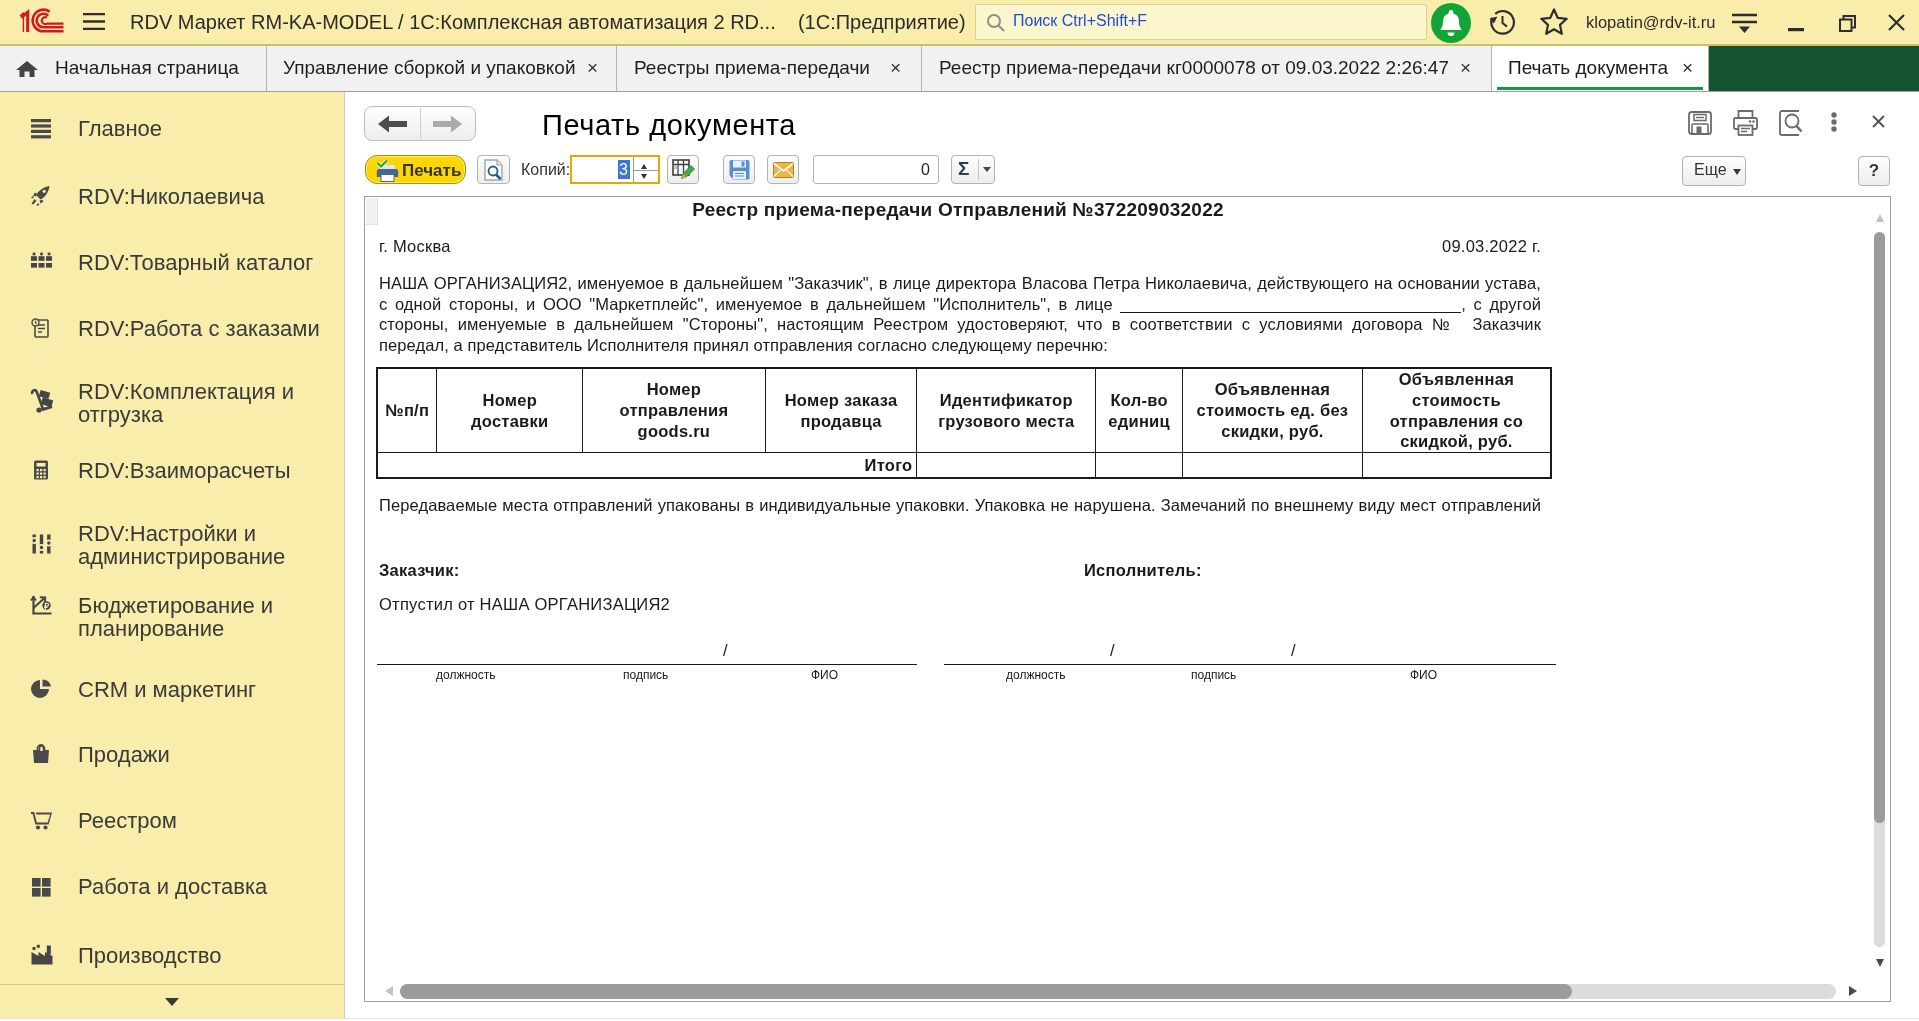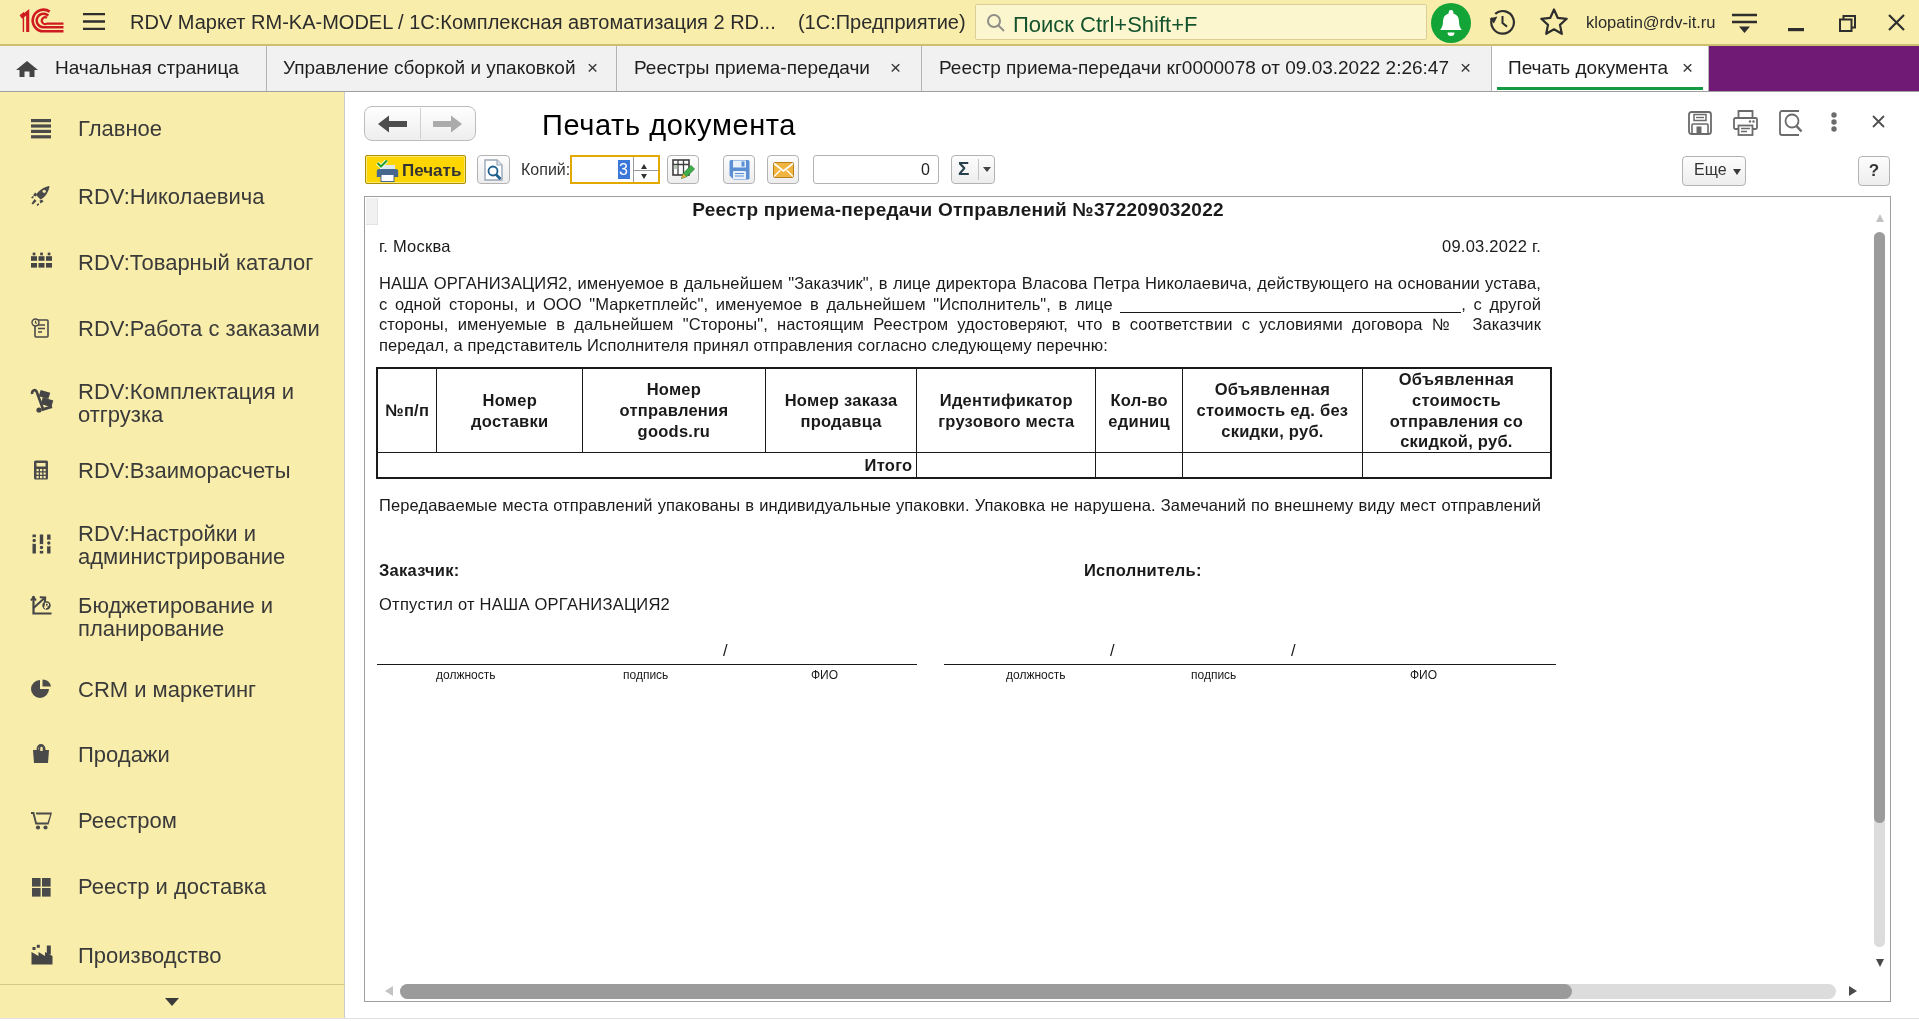--- a/index.html
+++ b/index.html
@@ -5,47 +5,47 @@
 <style>
 * { margin:0; padding:0; box-sizing:border-box; }
 html,body { width:1919px; height:1021px; overflow:hidden; }
 body { font-family:"Liberation Sans", sans-serif; background:#fff; position:relative; }
 .abs { position:absolute; }
 
 
 #topbar { position:absolute; left:0; top:0; width:1919px; height:46px; background:#f8edaa; border-bottom:2px solid #cdbf6d; }
 #apptitle { position:absolute; left:130px; top:11px; font-size:20px; color:#2c2c2c; white-space:nowrap; }
 #search { position:absolute; left:975px; top:4px; width:452px; height:36px; background:#fcf6cf; border:1px solid #dbce96; border-radius:2px; }
-#search .ph { position:absolute; left:37px; top:7px; font-size:22px; color:#14532d; }
+#search .ph { position:absolute; left:37px; top:7px; font-size:16px; color:#1d4ed8; }
 #bell { position:absolute; left:1431px; top:3px; width:40px; height:40px; border-radius:50%; background:#13a438; }
 #email { position:absolute; left:1586px; top:13px; font-size:16.5px; color:#2c2c2c; }
 
 
-#tabstrip { position:absolute; left:0; top:46px; width:1919px; height:46px; background:#701a75; border-bottom:1px solid #9f9f9f; }
+#tabstrip { position:absolute; left:0; top:46px; width:1919px; height:46px; background:#14532d; border-bottom:1px solid #9f9f9f; }
 .tab { position:absolute; top:0; height:45px; background:#f1f1f1; border-right:1px solid #b4b4b4; font-size:19px; color:#1e1e1e; white-space:nowrap; }
 .tab .lbl { position:absolute; top:11px; }
 .tab .x { position:absolute; top:11px; font-size:19px; color:#333; }
 .tab.active { background:#fff; }
 .tab.active .bar { position:absolute; left:5px; right:5px; bottom:1px; height:3px; background:#149b42; }
 
 
 #sidebar { position:absolute; left:0; top:92px; width:345px; height:926px; background:#f8edaa; border-right:1px solid #ccc; }
 .sit { position:absolute; left:78px; font-size:22px; color:#3a3a3a; line-height:23px; }
 .sic { position:absolute; left:30px; width:22px; height:22px; }
 #sidesep { position:absolute; left:0px; top:892px; width:345px; height:1px; background:#d6c98c; }
 #sidecaret { position:absolute; left:165px; top:906px; width:0; height:0; border:7px solid transparent; border-top:8px solid #3a3a3a; }
 
 
 #navbtns { position:absolute; left:364px; top:106px; width:112px; height:35px; background:linear-gradient(#fefefe,#eee); border:1px solid #bdbdbd; border-radius:8px; }
 #navbtns .div { position:absolute; left:55px; top:1px; width:1px; height:31px; background:#cfcfcf; }
 #pagetitle { position:absolute; left:542px; top:109px; font-size:29px; color:#000; letter-spacing:0.6px; }
 
 
 .tbtn { position:absolute; top:155px; height:29px; background:linear-gradient(#fdfdfd,#ededed); border:1px solid #b3b3b3; border-radius:4px; }
-#btnprint { position:absolute; left:365px; top:155px; width:101px; height:29px; background:#fdd500; border:1px solid #ab9000; border-radius:2px; box-shadow:inset 0 0 0 1px #ffe676; }
+#btnprint { position:absolute; left:365px; top:155px; width:101px; height:29px; background:#fdd500; border:1px solid #ab9000; border-radius:12px; box-shadow:inset 0 0 0 1px #ffe676; }
 #btnprint span { position:absolute; left:36px; top:5px; font-size:17px; font-weight:bold; color:#333; }
 #lblcopy { position:absolute; left:521px; top:161px; font-size:16px; color:#333; }
 #spin { position:absolute; left:570px; top:155px; width:90px; height:29px; background:#fff; border:2px solid #e3a900; }
 #fld0 { position:absolute; left:813px; top:155px; width:126px; height:29px; background:#fff; border:1px solid #b3b3b3; border-radius:3px; font-size:16px; color:#222; text-align:right; padding:5px 8px 0 0; }
 #btnmore { position:absolute; left:1682px; top:156px; width:64px; height:30px; background:linear-gradient(#fdfdfd,#ededed); border:1px solid #b3b3b3; border-radius:4px; font-size:16px; color:#333; text-align:center; padding-top:5px; }
 #btnhelp { position:absolute; left:1858px; top:156px; width:32px; height:30px; background:linear-gradient(#fdfdfd,#ededed); border:1px solid #b3b3b3; border-radius:4px; font-size:17px; font-weight:bold; color:#333; text-align:center; padding-top:4px; }
 
 
 #doc { position:absolute; left:364px; top:196px; width:1527px; height:806px; background:#fff; border:1px solid #9f9f9f; }
 #doc .corner { position:absolute; left:1px; top:1px; width:12px; height:27px; background:#f1f1f1; border-right:1px solid #e3e3e3; border-bottom:1px solid #e3e3e3; }
@@ -279,21 +279,21 @@
     </svg>
   <div class="sit" style="top:717px;">Реестром</div>
   <svg class="sic" style="top:783px;" viewBox="0 0 22 22">
       <g fill="#4a4a4a">
         <rect x="2" y="3" width="8.6" height="8.6"></rect>
         <rect x="12" y="3" width="8.6" height="8.6"></rect>
         <rect x="2" y="13" width="8.6" height="8.6"></rect>
         <rect x="12" y="13" width="8.6" height="8.6"></rect>
       </g>
     </svg>
-  <div class="sit" style="top:783px;">Реестр и доставка</div>
+  <div class="sit" style="top:783px;">Работа и доставка</div>
   <svg class="sic" style="top:851px; width:24px; height:23px;" viewBox="0 0 24 23">
       <g fill="#454545">
         <path d="M1.5 21.5 V9 L8.5 13 V9 L15 13 V9 L22.5 13 V21.5 Z"></path>
         <rect x="16.8" y="2.5" width="4" height="9"></rect>
         <rect x="2.5" y="4" width="3" height="3"></rect>
         <rect x="6.8" y="1.8" width="3" height="3"></rect>
       </g>
     </svg>
   <div class="sit" style="top:852px;">Производство</div>
   <div id="sidesep"></div>

